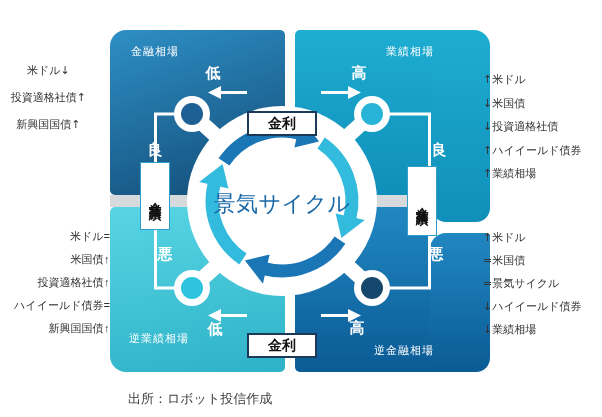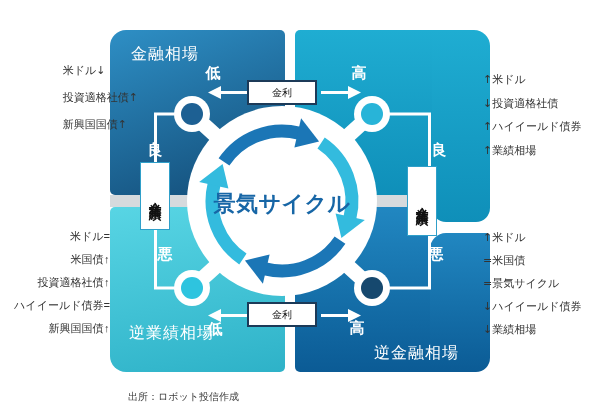--- a/index.html
+++ b/index.html
@@ -13,50 +13,50 @@
         background:linear-gradient(180deg,var(--quadrant-tr-start,#1fadd2),var(--quadrant-tr-end,#0f8fb9));}
   .q-tr-b{left:432px;top:30px;width:58px;height:192px;border-radius:0 16px 14px 14px;
         background:linear-gradient(180deg,var(--quadrant-tr-start,#1fadd2),var(--quadrant-tr-end,#0f8fb9));}
   .q-bl{left:110px;top:207px;width:175px;height:165px;border-radius:5px 5px 5px 16px;
         background:linear-gradient(170deg,var(--quadrant-bl-start,#58d5e4),var(--quadrant-bl-end,#2eb2c8));}
   .q-br-a{left:295px;top:207px;width:135px;height:165px;border-radius:5px 0 0 5px;
         background:linear-gradient(180deg,var(--quadrant-br-start,#2187c1),var(--quadrant-br-end,#0b5b95));}
   .q-br-b{left:430px;top:233px;width:60px;height:139px;border-radius:16px 4px 14px 0;
         background:linear-gradient(180deg,var(--quadrant-br-start,#2187c1),var(--quadrant-br-end,#0b5b95));}
   svg.overlay{position:absolute;left:0;top:0;}
-  .qtitle{position:absolute;color:var(--label-white,#fff);font-size:16px;letter-spacing:1px;white-space:nowrap;}
+  .qtitle{position:absolute;color:var(--label-white,#fff);font-size:11px;letter-spacing:1px;white-space:nowrap;}
   .t-tl{left:131px;top:44px;}
   .t-tr{left:386px;top:44px;}
-  .t-bl{left:129px;top:323px;}
+  .t-bl{left:129px;top:331px;}
   .t-br{left:374px;top:343px;}
   .kinri{position:absolute;width:70px;height:25px;background:#fff;border:2.5px solid var(--kinri-border,#1c3a58);
          box-sizing:border-box;display:flex;align-items:center;justify-content:center;
-         font-size:10px;font-weight:normal;color:#111;}
+         font-size:14px;font-weight:bold;color:#111;margin-top:31px;}
   .k-top{left:247px;top:80px;}
   .k-bottom{left:247px;top:302px;}
   .kigyo{position:absolute;width:30px;background:#fff;border:1.5px solid var(--kigyo-border,#2f9fc9);
          box-sizing:border-box;display:flex;align-items:center;justify-content:center;}
   .kigyo span{writing-mode:vertical-rl;text-orientation:upright;font-size:12.5px;font-weight:bold;
          color:#111;letter-spacing:2px;line-height:1;}
   .g-left{left:140px;top:162px;height:68px;}
   .g-right{left:407px;top:166px;height:70px;}
   .scale{position:absolute;color:var(--label-white,#fff);font-size:15px;font-weight:bold;width:16px;text-align:center;}
   .s-low-top{left:205px;top:64px;}   .s-high-top{left:351px;top:64px;}
   .s-low-bottom{left:207px;top:320px;} .s-high-bottom{left:349px;top:319px;}
   .s-good-left{left:147px;top:141px;}  .s-bad-left{left:157px;top:245px;}
   .s-good-right{left:431px;top:141px;} .s-bad-right{left:428px;top:245px;}
   .center-label{position:absolute;left:182px;top:189px;width:200px;text-align:center;
-         font-size:22px;font-weight:bold;color:var(--center-text,#1766a6);letter-spacing:0.5px;}
+         font-size:22px;font-weight:normal;color:var(--center-text,#1766a6);letter-spacing:0.5px;}
   .alist{position:absolute;font-size:11px;color:var(--list-text,#333);white-space:nowrap;}
-  .list-tl{right:464px;top:57px;text-align:left;line-height:27px;}
+  .list-tl{right:516px;top:57px;text-align:center;line-height:27px;}
   .list-bl{right:492px;top:226px;text-align:right;line-height:23px;font-family:Liberation Mono, monospace;}
   .list-tr{left:483px;top:68px;text-align:left;line-height:23.5px;}
   .list-br{left:483px;top:226px;text-align:left;line-height:23px;}
   .alist div{height:auto;}
-  .source{position:absolute;left:128px;top:390px;font-size:10px;color:var(--source-text,#3c3c3c);}
+  .source{position:absolute;left:128px;top:390px;font-size:13px;color:var(--source-text,#3c3c3c);}
 </style>
 </head>
 <body>
 
 <div class="stage">
 
   <div class="stripe"></div>
 
   <div class="panel q-tl"></div>
   <div class="panel q-tr-a"></div>
@@ -106,20 +106,21 @@
         <path d="M321.1,143.0 A70,70 0 0 1 349.9,217.9" stroke="#33bbde" stroke-width="13" fill="none"></path>
         <polygon points="341.4,238.1 364.8,220.1 335.6,213.4" fill="#33bbde"></polygon>
         <path d="M340.0,240.1 A70,70 0 0 1 265.1,268.9" stroke="#1b76b6" stroke-width="13" fill="none"></path>
         <polygon points="244.9,260.4 262.9,283.8 269.6,254.6" fill="#1b76b6"></polygon>
         <path d="M242.9,259.0 A70,70 0 0 1 214.1,184.1" stroke="#33bbde" stroke-width="13" fill="none"></path>
         <polygon points="222.6,163.9 199.2,181.9 228.4,188.6" fill="#33bbde"></polygon>
       </g>
   </svg>
 
   <div class="qtitle t-tl">金融相場</div>
+  <div class="qtitle t-tr">業績相場</div>
   <div class="qtitle t-bl">逆業績相場</div>
   <div class="qtitle t-br">逆金融相場</div>
 
   <div class="kinri k-top">
     <span>金利</span>
   </div>
   <div class="kinri k-bottom">
     <span>金利</span>
   </div>
 
@@ -148,20 +149,21 @@
     </div>
   <div class="alist list-bl">
       <div>米ドル=</div>
       <div>米国債↑</div>
       <div>投資適格社債↑</div>
       <div>ハイイールド債券=</div>
       <div>新興国国債↑</div>
     </div>
   <div class="alist list-tr">
       <div>↑米ドル</div>
+      <div>↓米国債</div>
       <div>↓投資適格社債</div>
       <div>↑ハイイールド債券</div>
       <div>↑業績相場</div>
     </div>
   <div class="alist list-br">
       <div>↑米ドル</div>
       <div>=米国債</div>
       <div>=景気サイクル</div>
       <div>↓ハイイールド債券</div>
       <div>↓業績相場</div>

